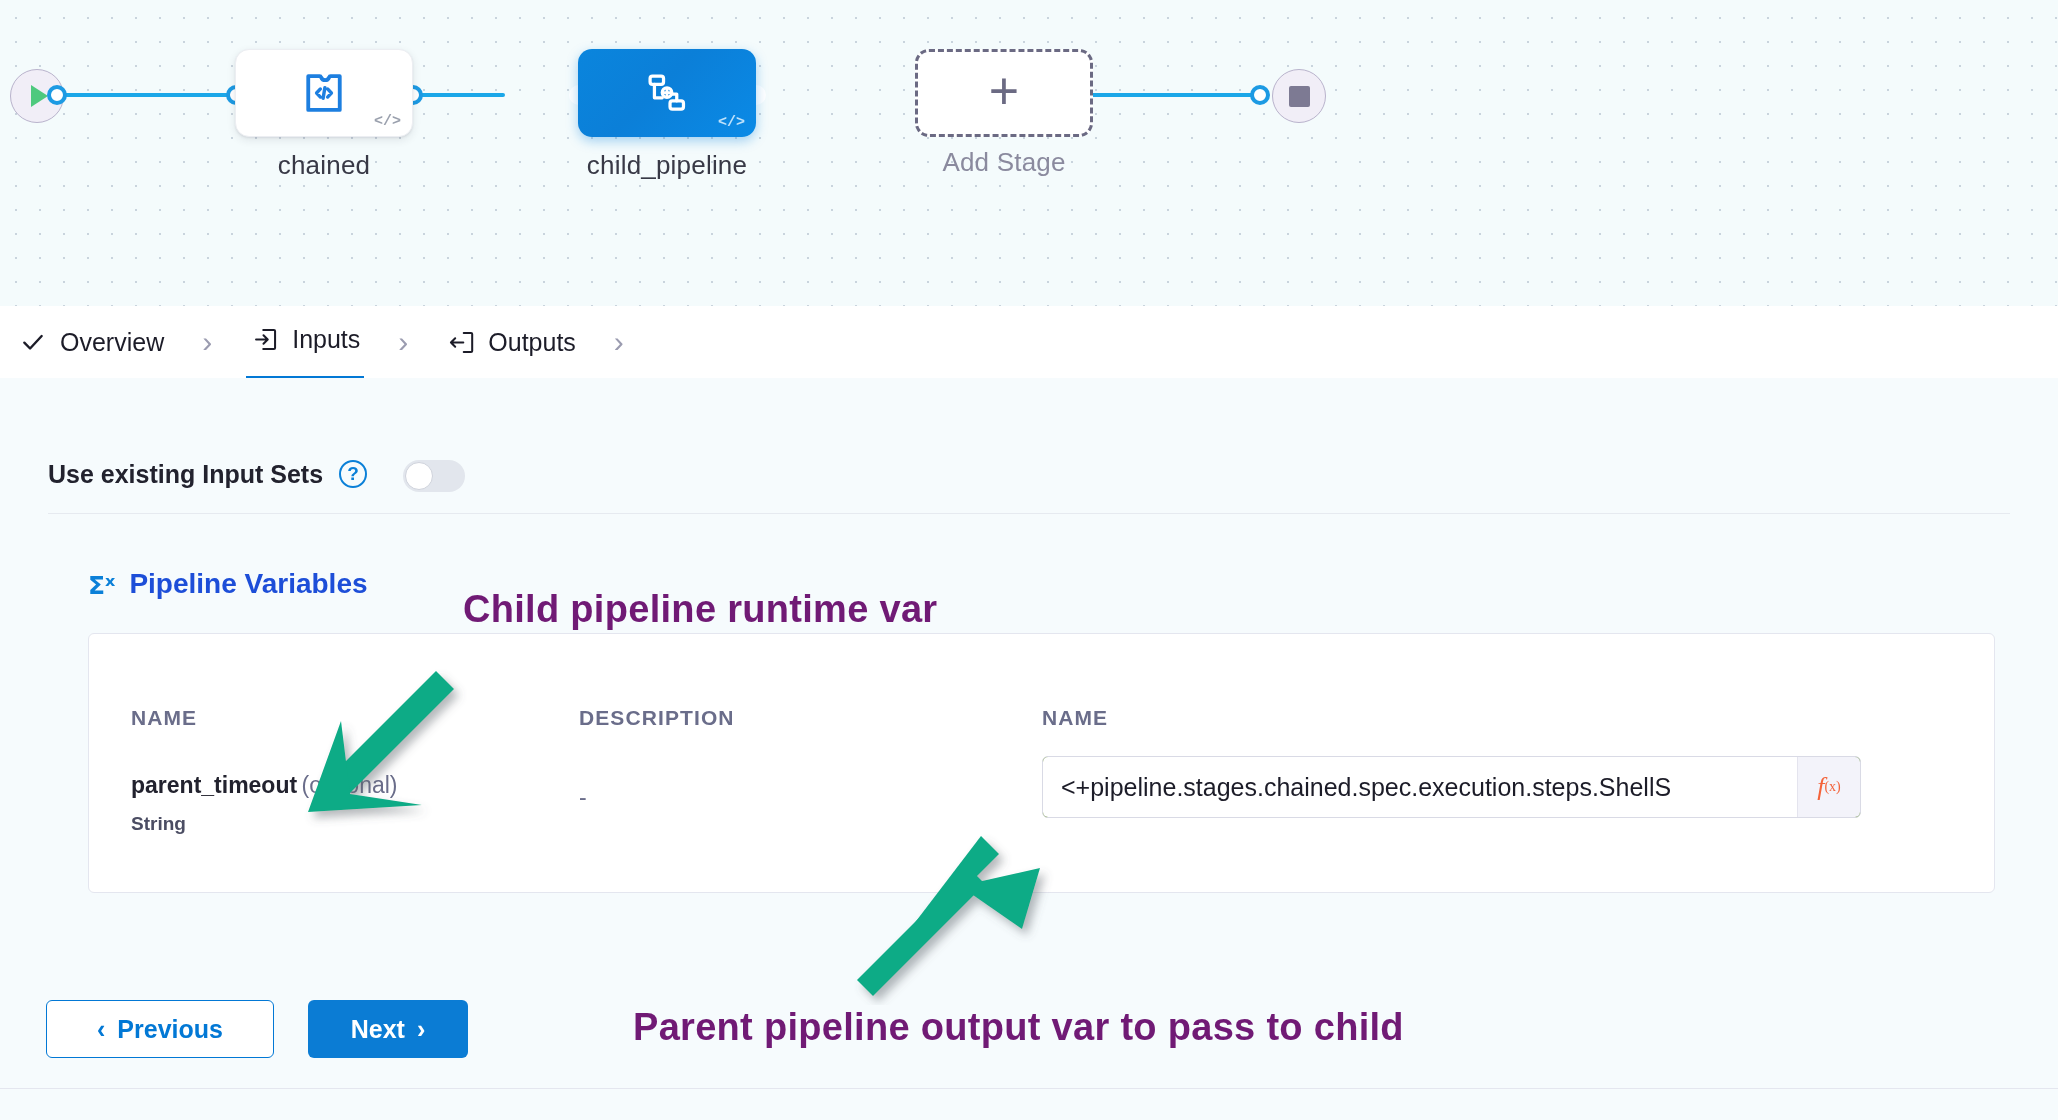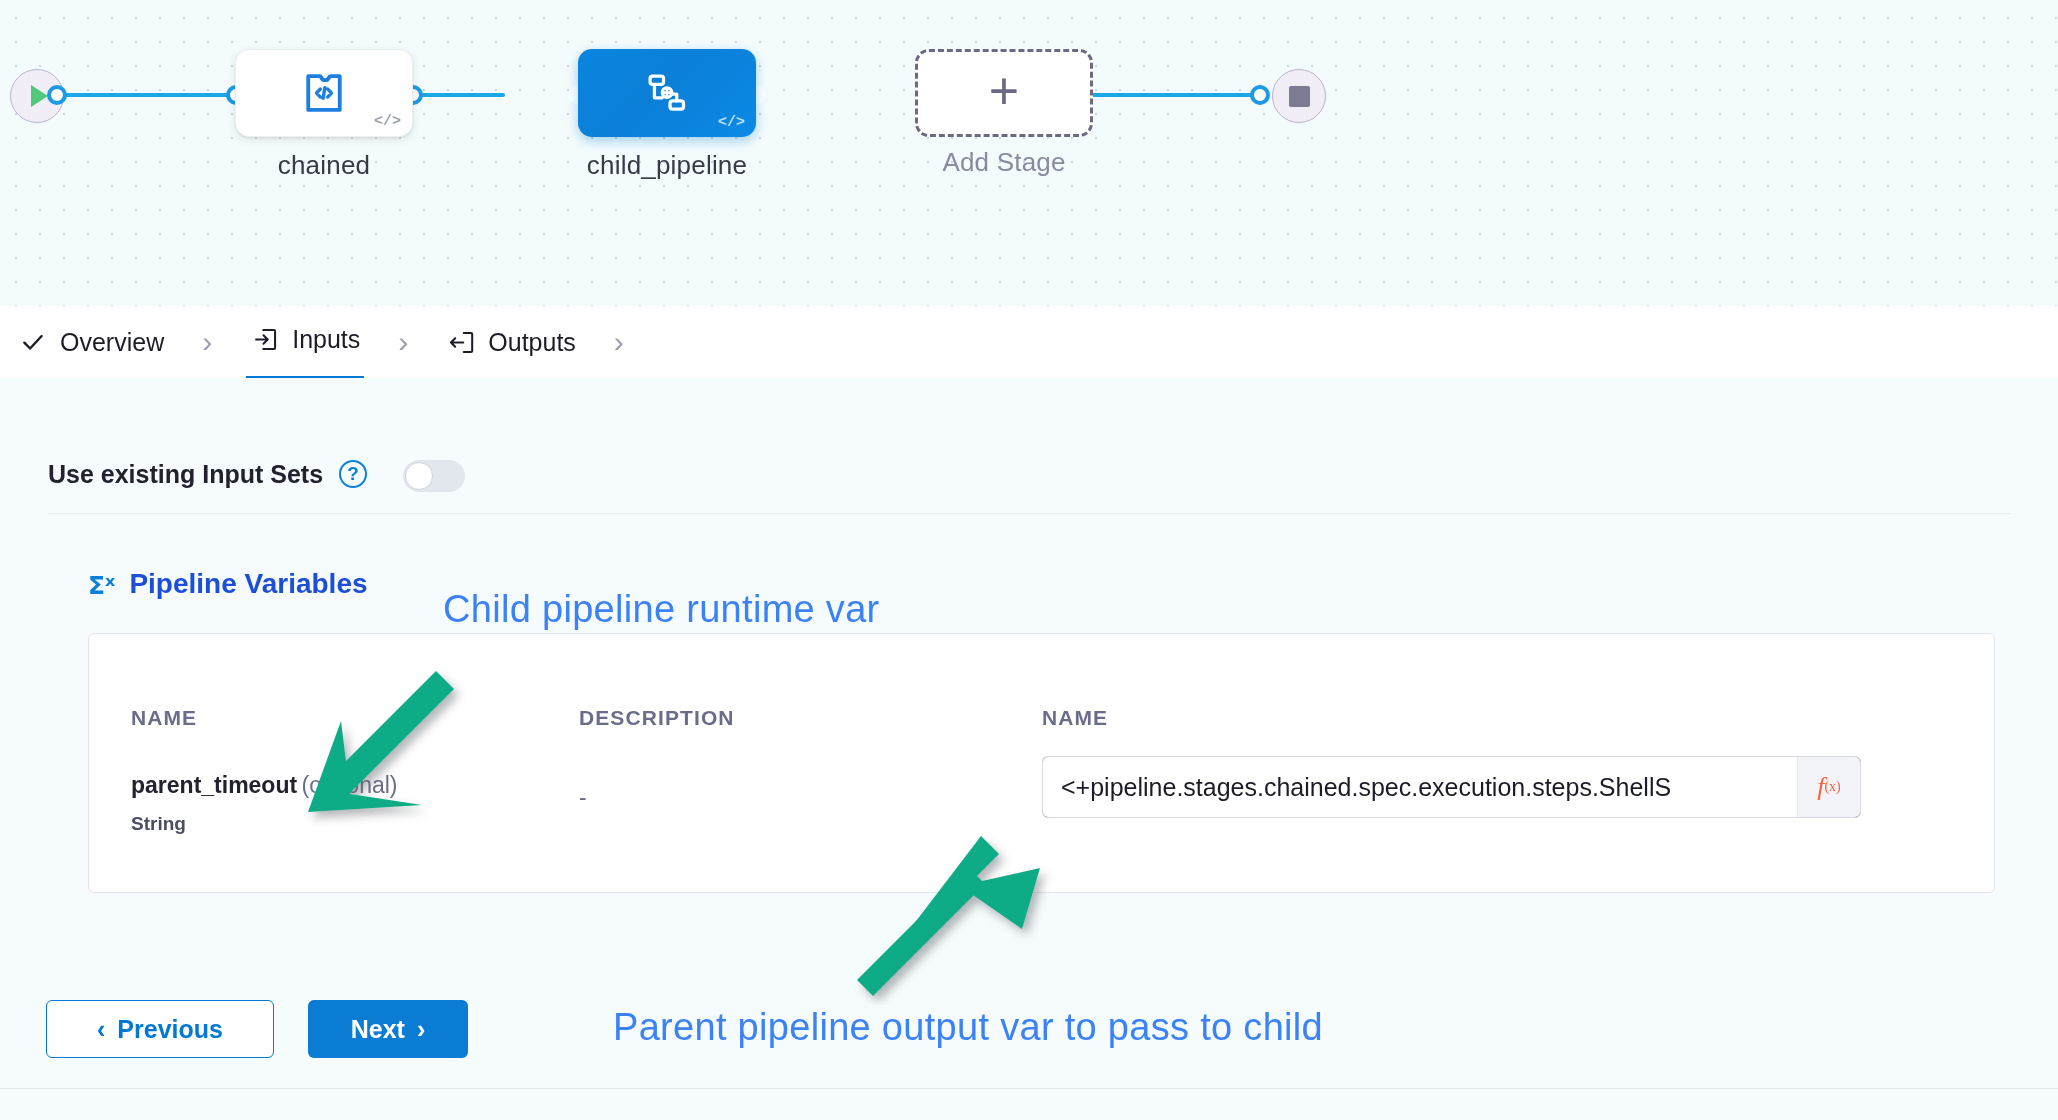--- a/index.html
+++ b/index.html
@@ -114,22 +114,22 @@
 
   .varhdr{
     position:absolute;left:88px;top:190px;display:flex;align-items:flex-end;gap:14px;
   }
   .sigma-ico{
     font-size:25px;color:#0b80d8;font-weight:700;font-family:"DejaVu Sans",sans-serif;
   }
   .varhdr-text{font-size:28px;font-weight:700;color:#1d4ed8;}
 
   .annot{
-    position:absolute;color:#3b82f6;font-weight:400;letter-spacing:.3px;
-    font-size:38px;white-space:nowrap;
+    position:absolute;color:#701a75;font-weight:700;letter-spacing:.3px;
+    font-size:38px;white-space:nowrap;margin-left:20px;
   }
   .annot-top{left:443px;top:588px;}
   .annot-bottom{left:613px;top:1006px;}
 
   
   .card{
     position:absolute;left:88px;top:255px;width:1905px;height:258px;
     background:#ffffff;border:1px solid #e4e6ef;border-radius:6px;
   }
   .col-name{position:absolute;left:42px;}

